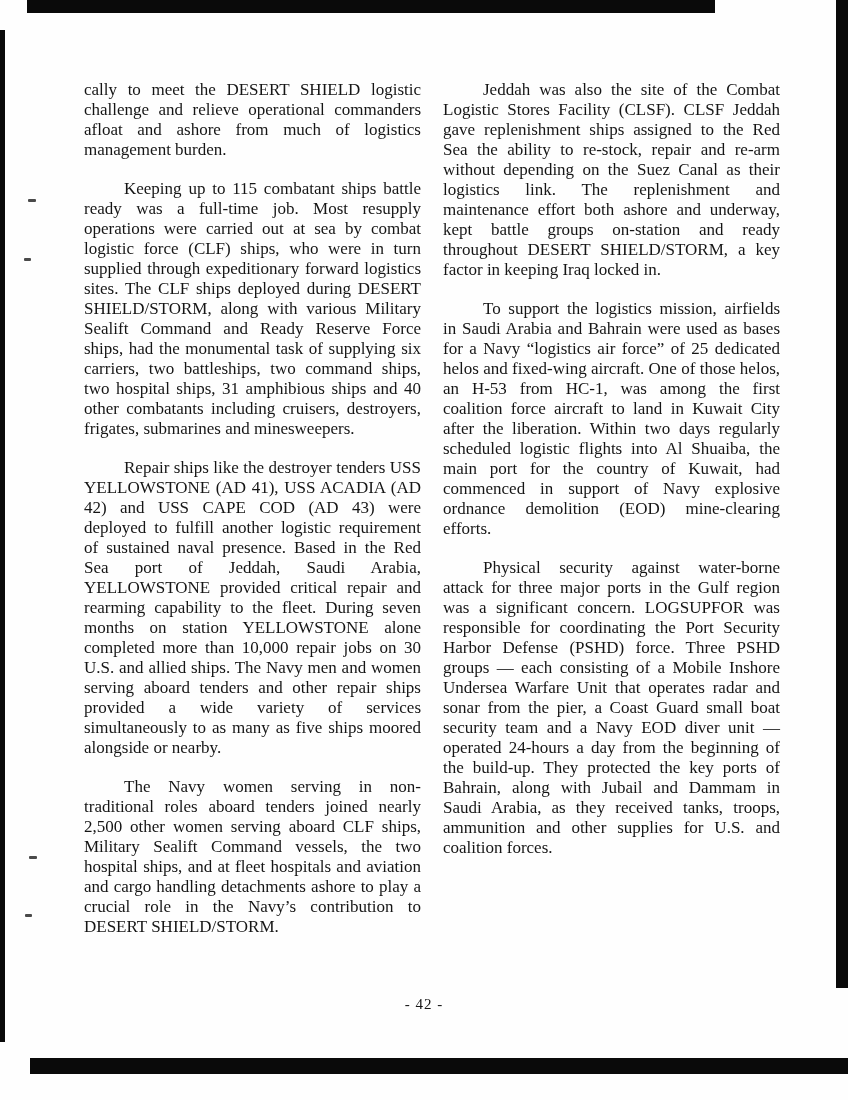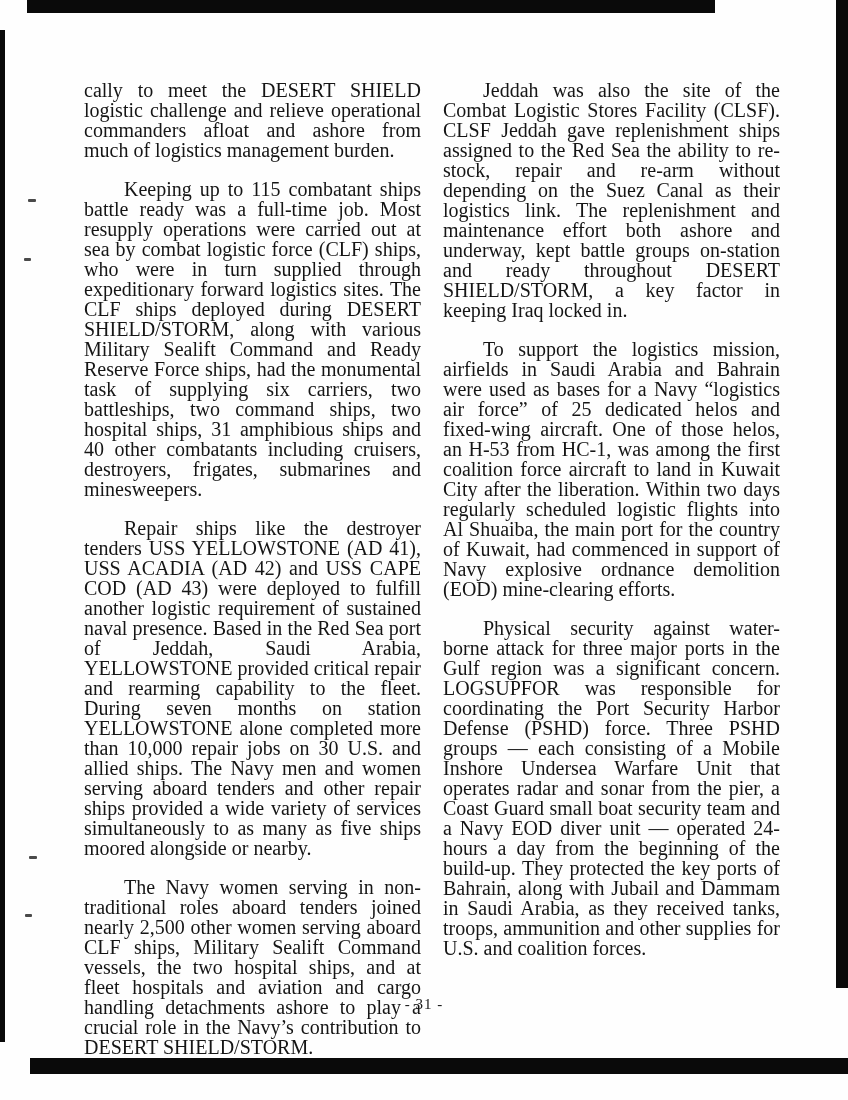--- a/index.html
+++ b/index.html
@@ -41,21 +41,21 @@
   .content {
     position: absolute;
     left: 84px;
     top: 80px;
     width: 696px;
     display: flex;
     gap: 22px;
   }
   .column {
     width: 337px;
-    font-size: 20px;
+    font-size: 17px;
     line-height: 20px;
     text-align: justify;
   }
   .column p {
     margin: 0 0 19px 0;
     text-indent: 40px;
   }
   .column p.no-indent {
     text-indent: 0;
   }
@@ -94,15 +94,15 @@
     </div>
 
     <div class="column">
       <p>Jeddah was also the site of the Combat Logistic Stores Facility (CLSF).  CLSF Jeddah gave replenishment ships assigned to the Red Sea the ability to re-stock, repair and re-arm without depending on the Suez Canal as their logistics link.  The replenishment and maintenance effort both ashore and underway, kept battle groups on-station and ready throughout DESERT SHIELD/STORM, a key factor in keeping Iraq locked in.</p>
       <p>To support the logistics mission, airfields in Saudi Arabia and Bahrain were used as bases for a Navy “logistics air force” of 25 dedicated helos and fixed-wing aircraft.  One of those helos, an H-53 from HC-1, was among the first coalition force aircraft to land in Kuwait City after the liberation.  Within two days regularly scheduled logistic flights into Al Shuaiba, the main port for the country of Kuwait, had commenced in support of Navy explosive ordnance demolition (EOD) mine-clearing efforts.</p>
       <p>Physical security against water-borne attack for three major ports in the Gulf region was a significant concern.  LOGSUPFOR was responsible for coordinating the Port Security Harbor Defense (PSHD) force.  Three PSHD groups — each consisting of a Mobile Inshore Undersea Warfare Unit that operates radar and sonar from the pier, a Coast Guard small boat security team and a Navy EOD diver unit — operated 24-hours a day from the beginning of the build-up.  They protected the key ports of Bahrain, along with Jubail and Dammam in Saudi Arabia, as they received tanks, troops, ammunition and other supplies for U.S. and coalition forces.</p>
     </div>
 
   </div>
 
-  <div class="page-number">- 31 -</div>
+  <div class="page-number">- 42 -</div>
 
 </div>
 
 </body></html>

